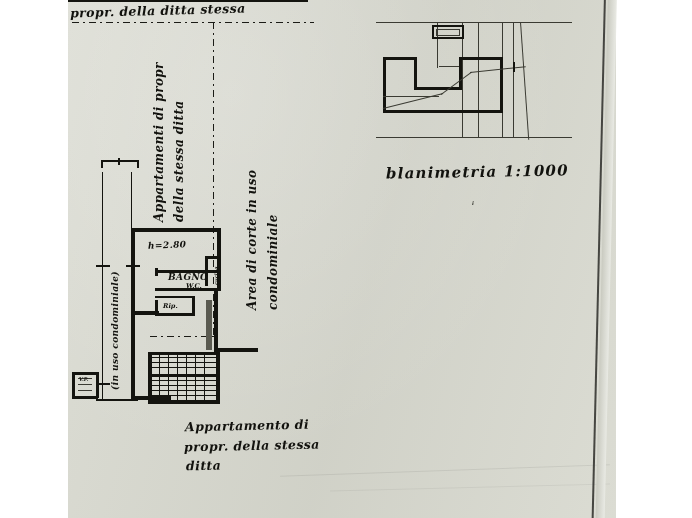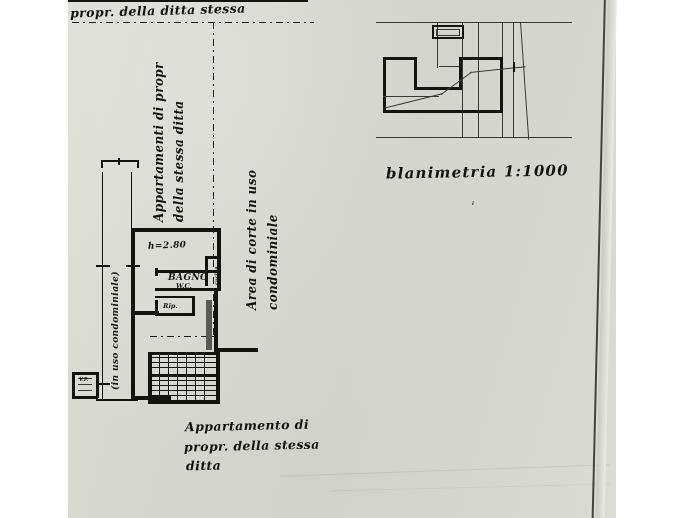--- a/index.html
+++ b/index.html
@@ -139,21 +139,21 @@
     <div class="ln" style="left:72px;top:396px;width:26px;height:2.5px;"></div>
     <div class="hair" style="left:78px;top:378px;width:14px;height:1px;"></div>
     <div class="hair" style="left:78px;top:384px;width:14px;height:1px;"></div>
     <div class="hair" style="left:78px;top:390px;width:14px;height:1px;"></div>
     <div class="hand t-xxs" style="left:79px;top:376px;">V.P.</div>
   </div>
   <div class="ln" style="left:98px;top:383px;width:12px;height:1.5px;"></div>
 
   <div class="hand t-sm" style="left:148px;top:240px;transform:rotate(-2deg);">h=2.80</div>
   <div class="hand t-sm" style="left:168px;top:272px;">BAGNO</div>
-  <div class="hand t-xs" style="left:176px;top:282px;text-decoration:underline;">W.C.</div>
+  <div class="hand t-xs" style="left:186px;top:282px;text-decoration:underline;">W.C.</div>
   <div class="hand t-xs" style="left:163px;top:302px;">Rip.</div>
   <div class="hand t-xxs rot90" style="left:213px;top:285px;">cucina</div>
 
   <div class="hand t-top" style="left:185px;top:418px;transform:rotate(-1.2deg);">Appartamento di</div>
   <div class="hand t-top" style="left:184px;top:438px;transform:rotate(-1.2deg);">propr. della stessa</div>
   <div class="hand t-top" style="left:186px;top:458px;transform:rotate(-1.2deg);">ditta</div>
 
   <div>
 
     <div class="hair" style="left:376px;top:22px;width:196px;height:1.2px;"></div>

